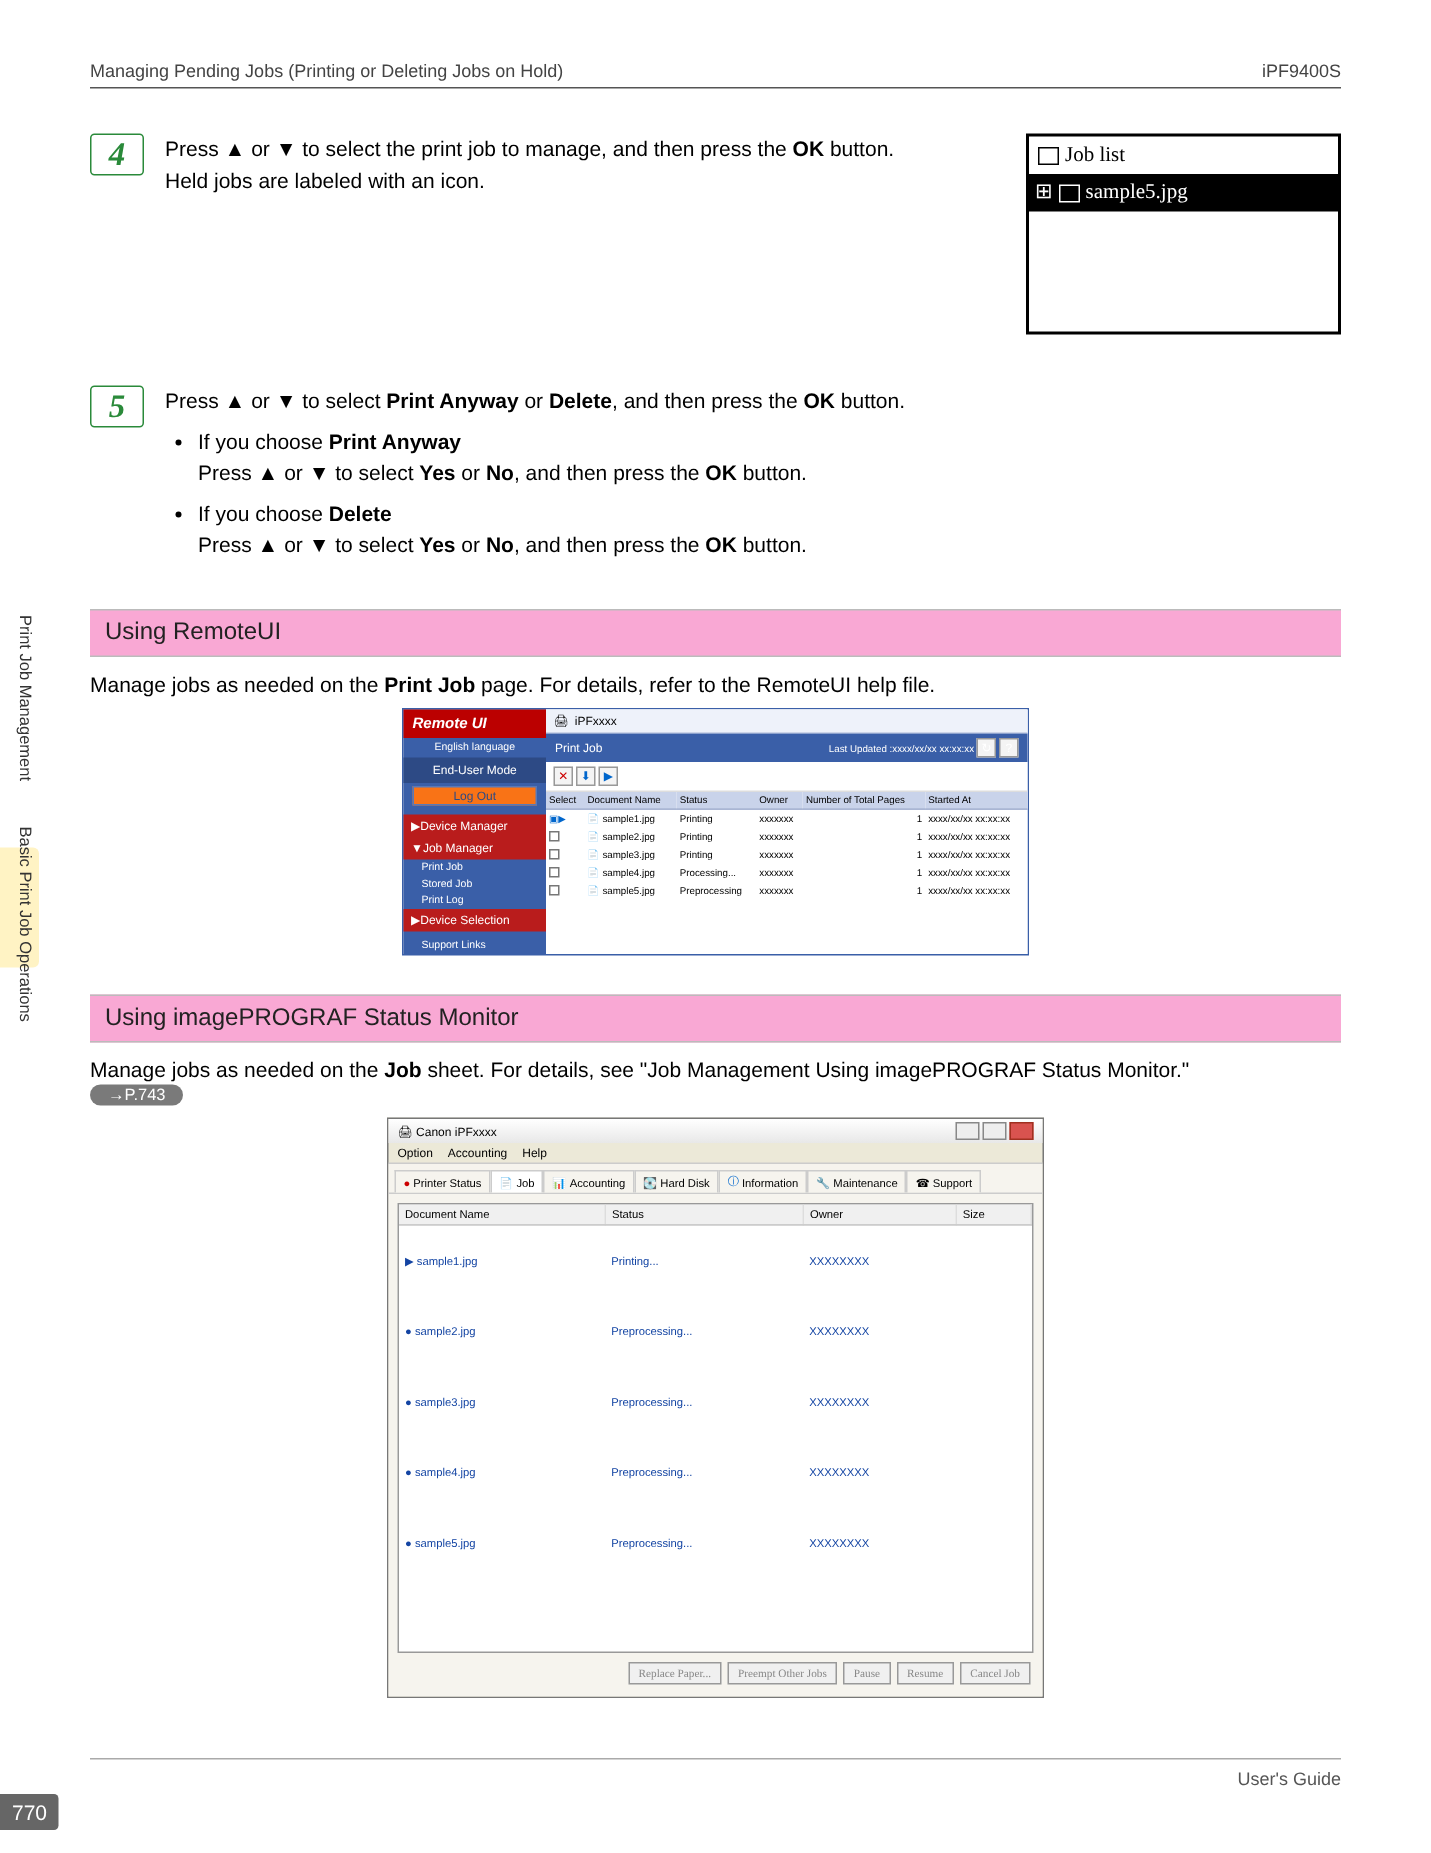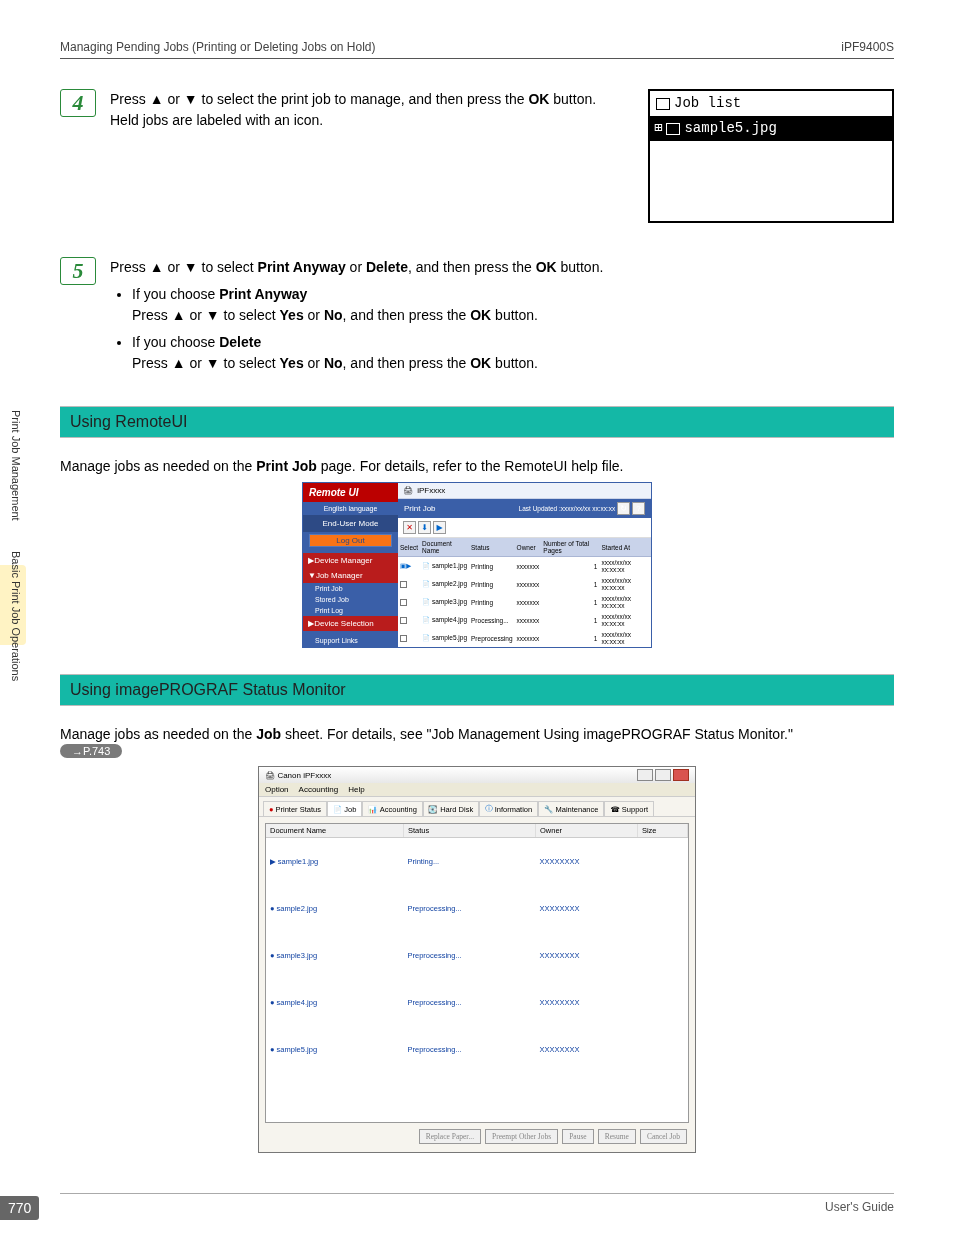--- a/index.html
+++ b/index.html
@@ -56,56 +56,56 @@
     font-size: 22px; font-style: italic; font-weight: bold;
     display: flex; align-items: center; justify-content: center;
     background: #fff;
   }
   .step-body { flex: 1; line-height: 1.5; }
   ul.inner { list-style: disc; margin: 6px 0 0 22px; }
   ul.inner li { margin-bottom: 6px; }
 
   .lcd-panel {
     float: right;
-    width: 246px;
+    width: 210px;
     border: 2px solid #000;
     margin-left: 20px;
-    font-family: Liberation Mono, monospace;
+    font-family: Liberation Serif, serif;
     font-size: 14px;
   }
   .lcd-title { padding: 2px 6px; display:flex; align-items:center; gap:4px; }
   .lcd-row { background:#000; color:#fff; padding: 2px 4px; display:flex; align-items:center; gap:4px; }
   .lcd-spacer { height: 80px; }
   .mini-icon { display:inline-block; width:14px; height:12px; border:1px solid currentColor; position:relative; }
 
   .section-bar {
-    background: #14b8a6;
+    background: #f9a8d4;
     border-top: 1px solid #bbb;
     border-bottom: 1px solid #bbb;
     padding: 6px 10px;
     font-size: 16px;
     color: #222;
     margin-top: 26px;
-    margin-bottom: 20px;
+    margin-bottom: 10px;
     clear: both;
   }
 
   .page-ref {
     display: inline-block;
     background: #7a7a7a;
     color: #fff;
     border-radius: 10px;
     font-size: 11px;
     padding: 1px 12px;
     vertical-align: middle;
   }
 
   
   .remoteui {
-    width: 350px;
+    width: 418px;
     margin: 8px auto 0 auto;
     border: 1px solid #3a5fa8;
     font-size: 8px;
     display: flex;
   }
   .ru-side {
     width: 95px; background: #3a5fa8; color: #fff;
     display: flex; flex-direction: column;
   }
   .ru-brand { background:#b00; padding:4px 6px; font-style:italic; font-weight:bold; font-size:10px; }

